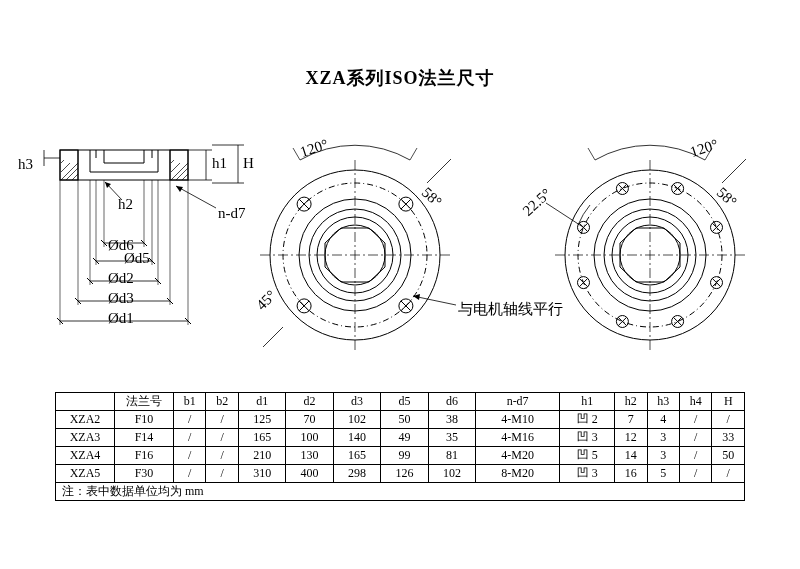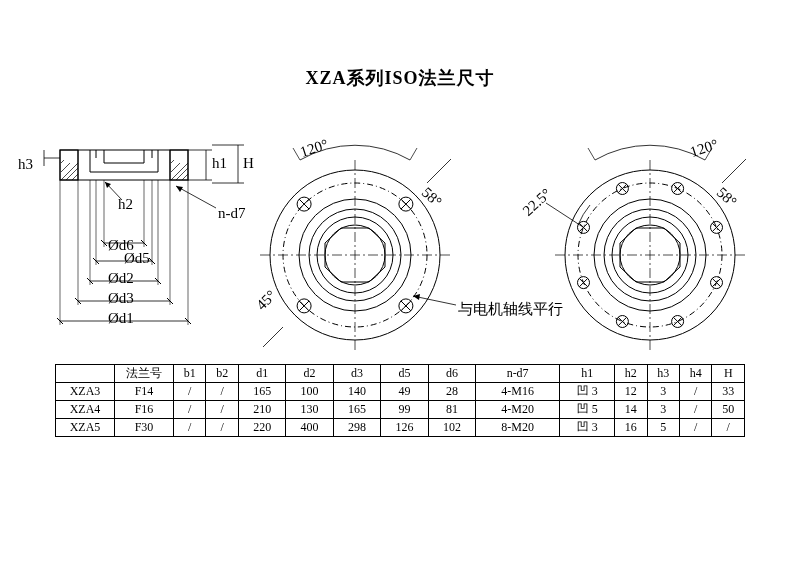--- a/index.html
+++ b/index.html
@@ -44,21 +44,21 @@
     position: absolute;
     font-family: "Liberation Serif", serif;
     font-size: 15px;
     white-space: nowrap;
   }
 
   
   #spec-table {
     position: absolute;
     left: 55px;
-    top: 364px;
+    top: 392px;
     width: 690px;
     border-collapse: collapse;
     font-family: "Liberation Serif", serif;
     font-size: 12px;
     border-radius: 14px;
   }
   #spec-table td, #spec-table th {
     border: 1px solid #000;
     text-align: center;
     height: 15px;
@@ -291,29 +291,46 @@
         <td>n-d7</td>
         <td>h1</td>
         <td>h2</td>
         <td>h3</td>
         <td>h4</td>
         <td>H</td>
       </tr>
     </thead>
     <tbody>
       <tr>
+        <td>XZA2</td>
+        <td>F10</td>
+        <td>/</td>
+        <td>/</td>
+        <td>125</td>
+        <td>70</td>
+        <td>102</td>
+        <td>50</td>
+        <td>38</td>
+        <td>4-M10</td>
+        <td>凹 2</td>
+        <td>7</td>
+        <td>4</td>
+        <td>/</td>
+        <td>/</td>
+      </tr>
+      <tr>
         <td>XZA3</td>
         <td>F14</td>
         <td>/</td>
         <td>/</td>
         <td>165</td>
         <td>100</td>
         <td>140</td>
         <td>49</td>
-        <td>28</td>
+        <td>35</td>
         <td>4-M16</td>
         <td>凹 3</td>
         <td>12</td>
         <td>3</td>
         <td>/</td>
         <td>33</td>
       </tr>
       <tr>
         <td>XZA4</td>
         <td>F16</td>
@@ -329,28 +346,31 @@
         <td>14</td>
         <td>3</td>
         <td>/</td>
         <td>50</td>
       </tr>
       <tr>
         <td>XZA5</td>
         <td>F30</td>
         <td>/</td>
         <td>/</td>
-        <td>220</td>
+        <td>310</td>
         <td>400</td>
         <td>298</td>
         <td>126</td>
         <td>102</td>
         <td>8-M20</td>
         <td>凹 3</td>
         <td>16</td>
         <td>5</td>
         <td>/</td>
         <td>/</td>
       </tr>
+      <tr>
+        <td class="note" colspan="15">注：表中数据单位均为 mm</td>
+      </tr>
     </tbody>
   </table>
 
 </div>
 
 </body></html>

